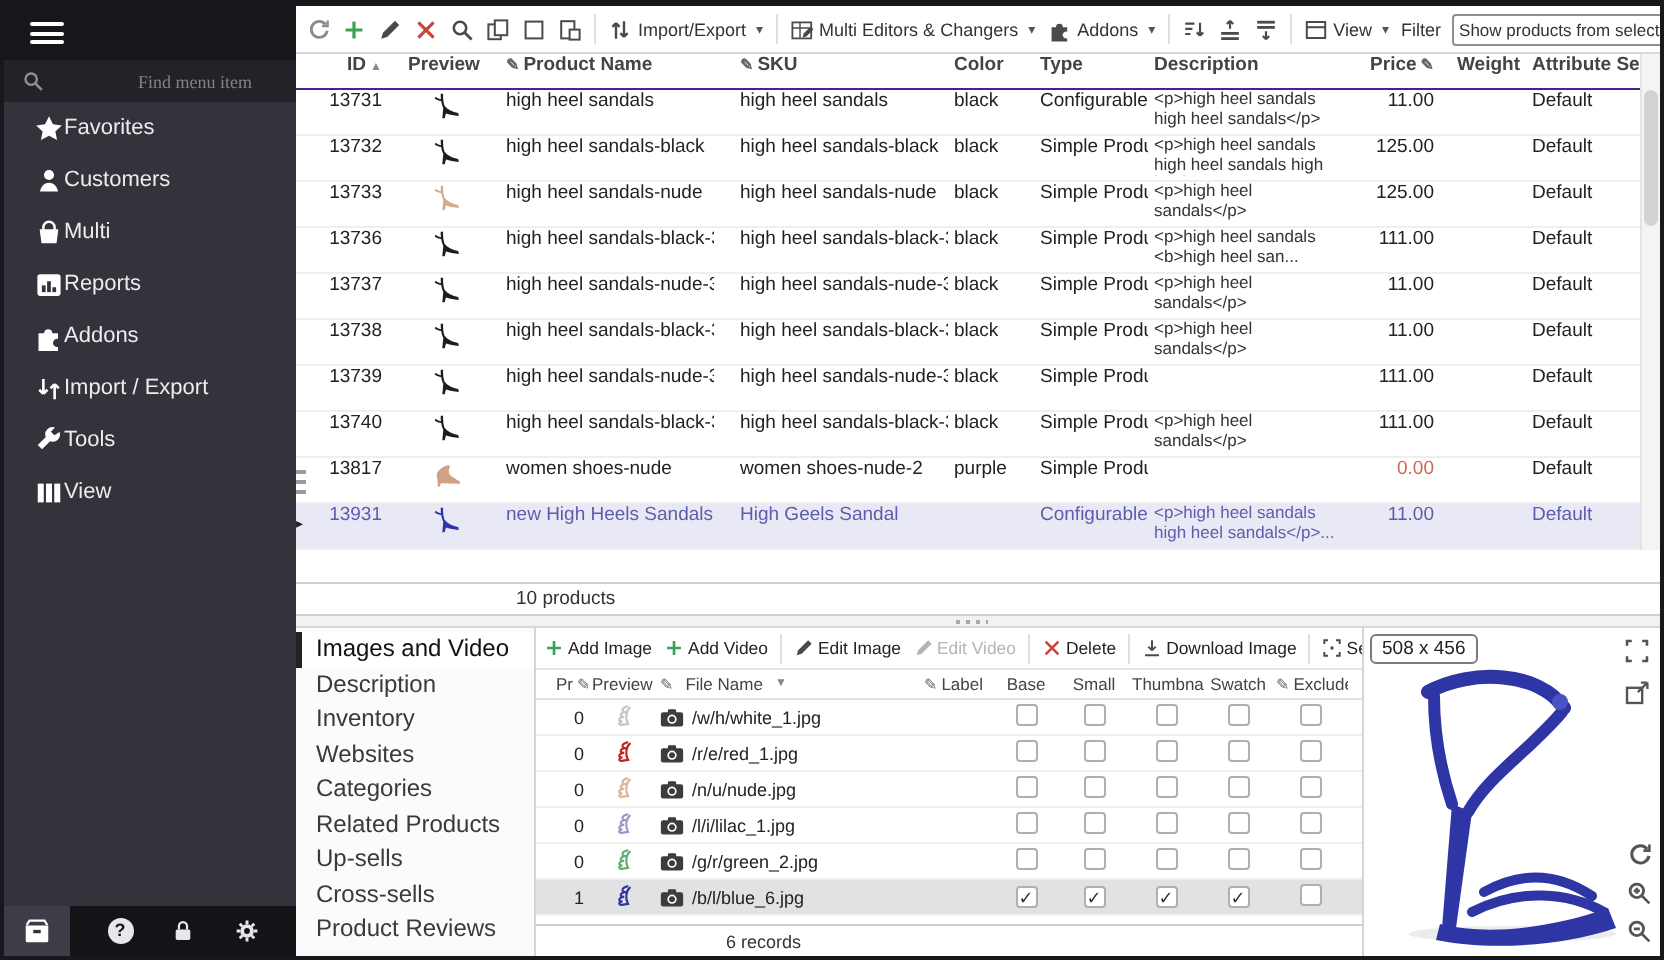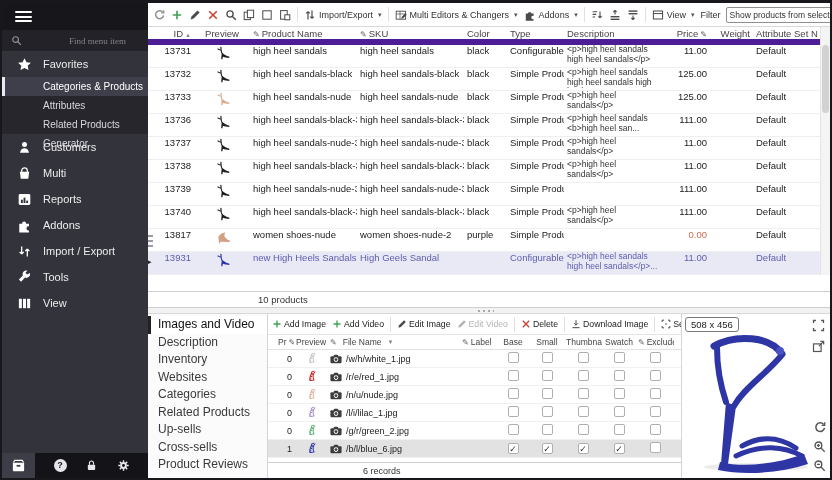--- a/index.html
+++ b/index.html
@@ -10,21 +10,21 @@
   .hidden-defs{position:absolute;width:0;height:0;overflow:hidden;}
 
   
   .sidebar{width:146px;flex:none;background:#33333c;display:flex;flex-direction:column;position:relative;}
   .sb-top{height:27px;background:#17171b;display:flex;align-items:center;padding-left:13px;flex:none;}
   .hamburger span{display:block;width:17px;height:2px;background:#fff;margin:2.5px 0;border-radius:1px;}
   .sb-search{height:21px;background:#222228;display:flex;align-items:center;padding:0 9px;gap:6px;flex:none;}
   .sb-search .i12{width:11px;height:11px;color:#8f8f96;flex:none;}
   .sb-search input{background:transparent;border:none;outline:none;color:#bbb;font-size:9px;width:100px;font-family:Liberation Serif, serif;text-align:right;}
   .sb-search input::placeholder{color:#83838b;}
-  .sb-item{height:26px;display:flex;align-items:center;gap:11px;padding-left:15px;color:#ececec;font-size:11px;flex:none;}
+  .sb-item{height:26px;display:flex;align-items:center;padding-left:15px;color:#ececec;font-size:11px;flex:none;}
   .sb-item .i16{width:15px;height:15px;color:#fff;flex:none;}
   .sb-sub{background:#26262c;flex:none;}
   .sb-subitem{height:19px;line-height:19px;padding-left:41px;font-size:10px;color:#d8d8dd;}
   .sb-subitem.active{background:#3f3f4b;border-left:3px solid #e9e9ef;padding-left:38px;color:#fff;}
   .sb-spacer{flex:1;}
   .sb-footer{height:25px;background:#131318;display:flex;align-items:center;flex:none;}
   .tile{width:33px;height:25px;background:#3d3d47;display:flex;align-items:center;justify-content:center;}
   .tile .i16{width:15px;height:15px;color:#fff;}
   .sb-footer .grp{flex:1;display:flex;justify-content:space-evenly;align-items:center;}
   .fico{width:13px;height:13px;color:#e6e6ec;}
@@ -43,27 +43,27 @@
   .g{color:#3da153}.r{color:#c9453a}.d{color:#4a4a4a}.gy{color:#8a8a8a}
   .caret::after{content:"▾";font-size:7px;color:#555;margin-left:2px;}
   .vr{width:1px;height:15px;background:#e0e0e0;margin:0 2px;flex:none;}
   .flabel{margin:0 3px 0 2px;color:#333;}
   .fselect{display:flex;align-items:center;justify-content:space-between;width:168px;height:16px;
            border:1px solid #8f8f8f;border-radius:2px;padding:0 3px;font-size:8.5px;background:#fff;flex:none;}
   .fselect::after{content:"▾";font-size:7px;color:#555;}
 
   
   .gridwrap{position:relative;height:248px;flex:none;display:flex;flex-direction:column;}
-  .ghead{height:18px;display:flex;border-bottom:6px solid #4c1d95;color:#444;font-size:9.5px;align-items:center;flex:none;}
+  .ghead{height:18px;display:flex;border-bottom:1px solid #4c1d95;color:#444;font-size:9.5px;flex:none;font-weight:bold;}
   .gc{flex:none;padding:0 3px;overflow:hidden;white-space:nowrap;}
   .w-gut{width:9px;padding:0;}
   .w-id{width:37px;text-align:right;}
   .w-prev{width:56px;text-align:center;}
   .w-name{width:107px;}
-  .w-sku{width:107px;}
+  .w-sku{width:107px;margin-left:10px;}
   .w-color{width:43px;}
   .w-type{width:57px;}
   .w-desc{width:97px;}
   .w-price{width:49px;text-align:right;}
   .w-wt{width:43px;text-align:right;}
   .w-attr{width:65px;}
   .h-id::after{content:"▲";font-size:6px;color:#888;margin-left:2px;}
   .pencil-b::before{content:"✎";font-size:8px;color:#666;margin-right:2px;}
   .pencil-a::after{content:"✎";font-size:8px;color:#666;margin-left:2px;}
   .h-file-sort::after{content:"▼";font-size:6px;color:#888;margin-left:2px;}
@@ -305,25 +305,20 @@
         </svg>
       <input placeholder="Find menu item" style="">
     </div>
 
     <div class="sb-item">
       <svg class="i16">
           <use href="#sym-star"></use>
         </svg>
       <span>Favorites</span>
     </div>
-    <div class="sb-sub">
-      <div class="sb-subitem active">Categories &amp; Products</div>
-      <div class="sb-subitem">Attributes</div>
-      <div class="sb-subitem">Related Products Generator</div>
-    </div>
     <div class="sb-item">
       <svg class="i16">
           <use href="#sym-person"></use>
         </svg>
       <span>Customers</span>
     </div>
     <div class="sb-item">
       <svg class="i16">
           <use href="#sym-bag"></use>
         </svg>

